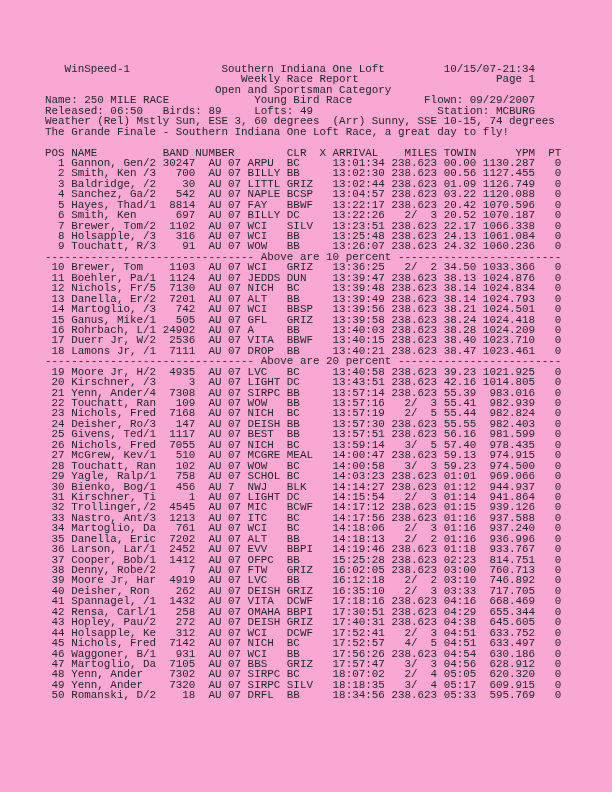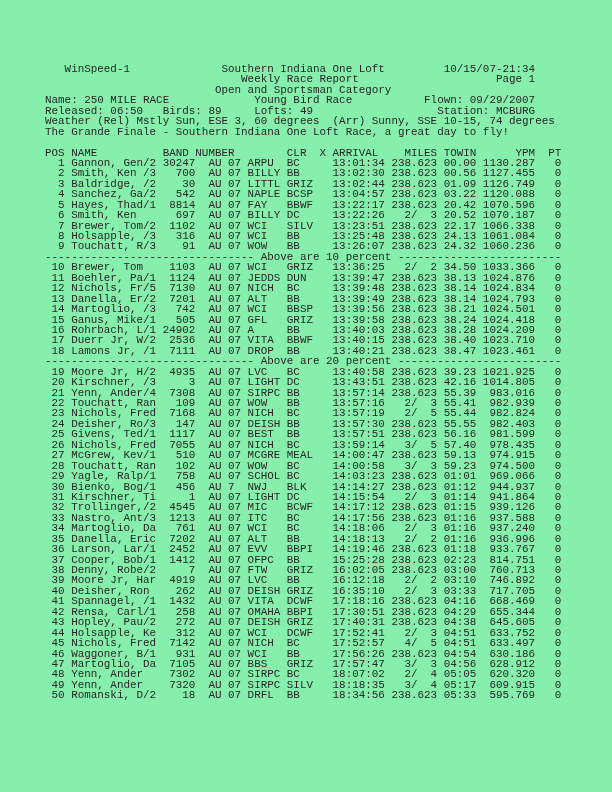--- a/index.html
+++ b/index.html
@@ -3,21 +3,21 @@
 <meta charset="utf-8">
 <style>
   html, body {
     margin: 0; padding: 0;
     width: 612px; height: 792px;
     background: #ffffff;
   }
   .page {
     position: relative;
     width: 612px; height: 792px;
-    background: #86efac;
+    background: #f9a8d4;
     overflow: hidden;
   }
   .report {
     position: absolute;
     left: 45px; top: 64px;
     margin: 0;
     font-family: "Liberation Mono", "DejaVu Sans Mono", monospace;
     font-size: 10.9px;
     line-height: 10.45px;
     color: #262626;

